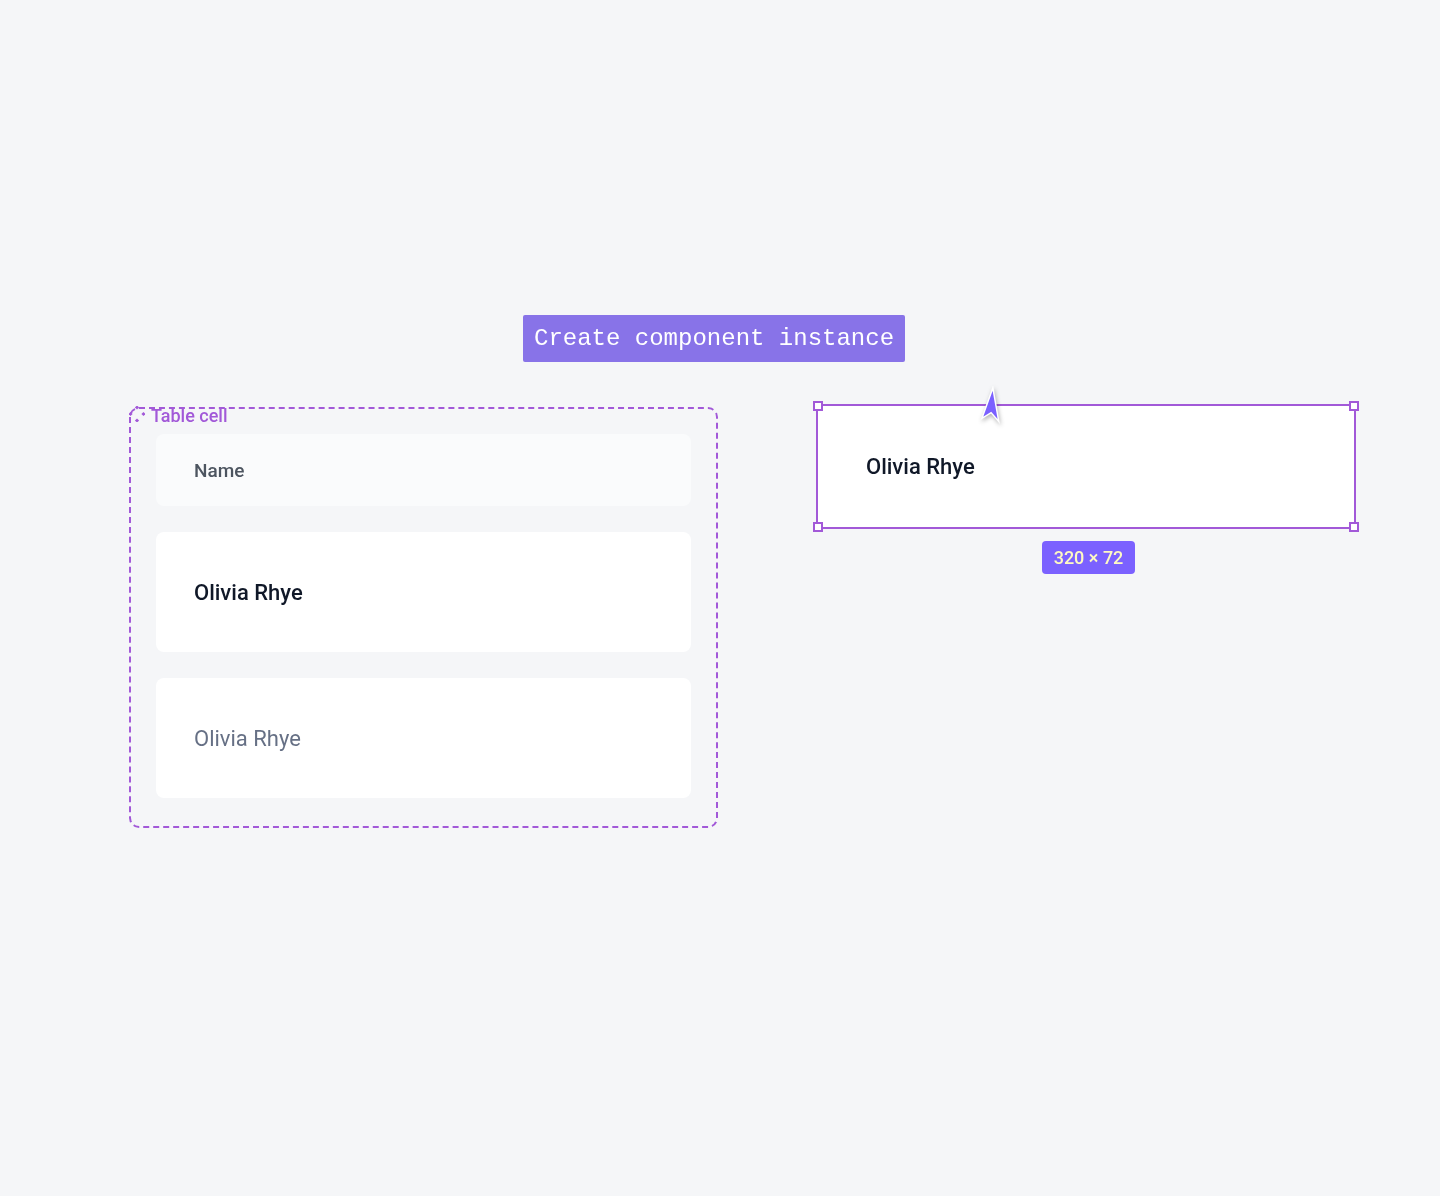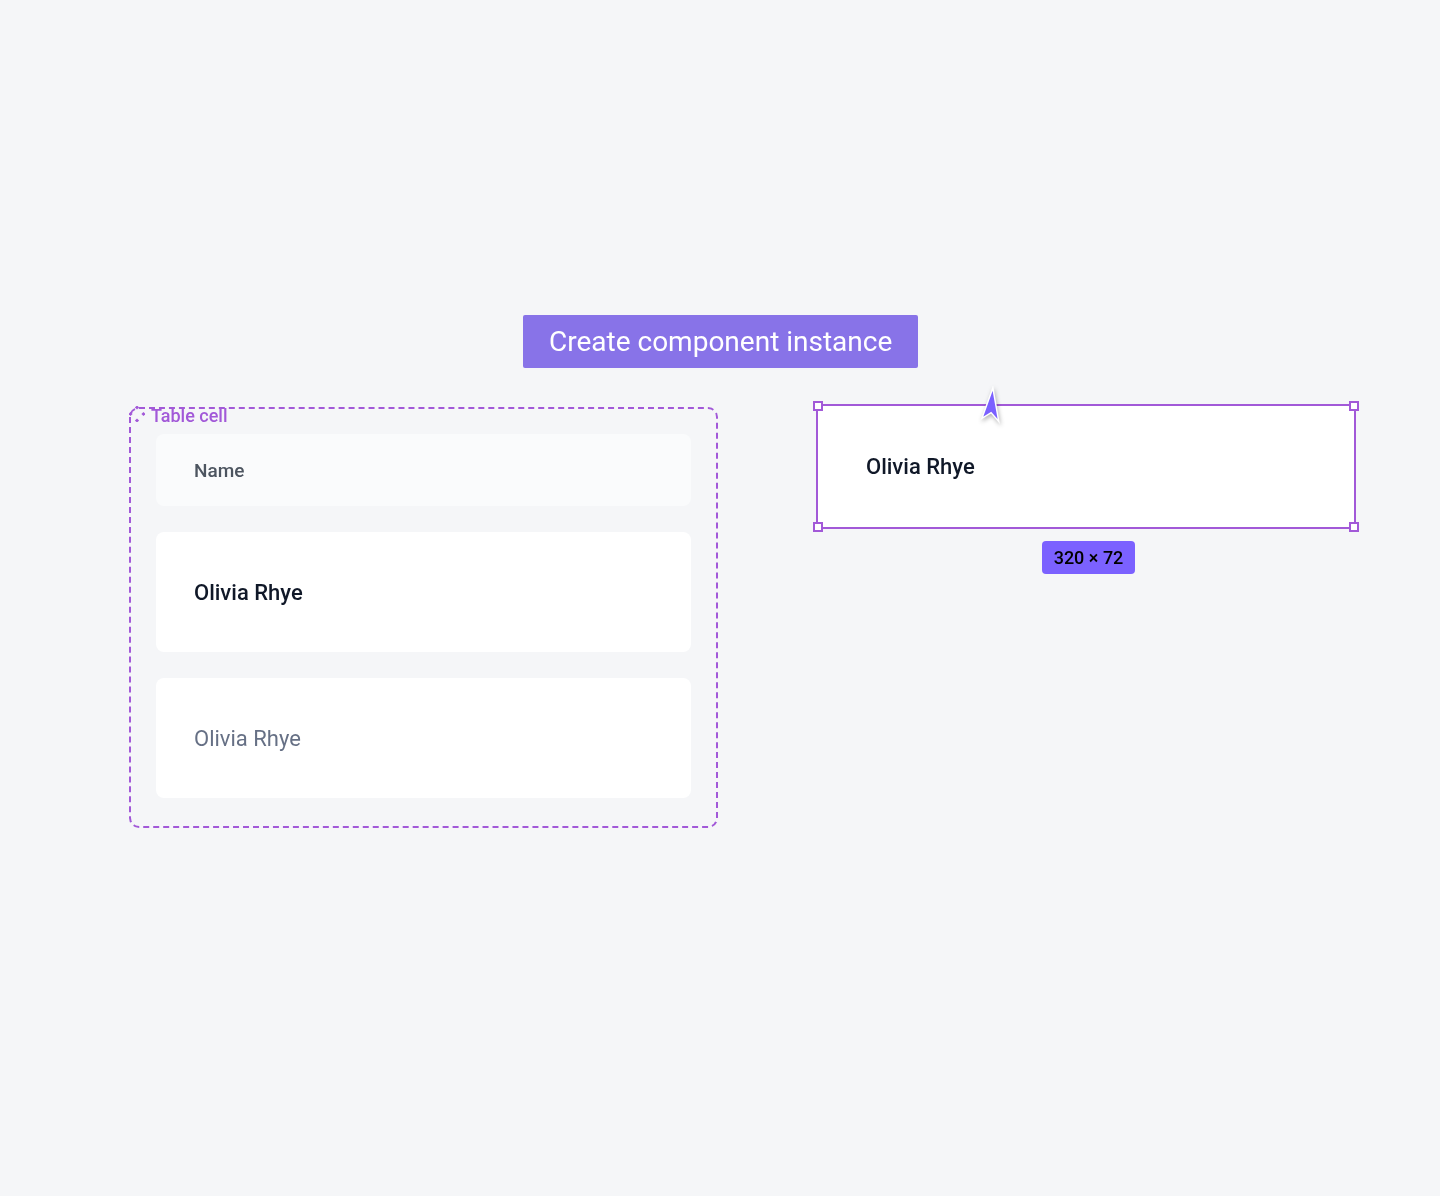--- a/index.html
+++ b/index.html
@@ -11,23 +11,24 @@
   position: relative;
   overflow: hidden;
 }
 
 .tooltip {
   position: absolute;
   left: 523px;
   top: 315px;
   background: #8873E8;
   color: #FFFFFF;
-  font-size: 28px;
-  padding: 10px 26px;
+  font-size: 24px;
+  padding: 10px 11px;
   border-radius: 2px;
+  font-family: Liberation Mono, monospace;
 }
 
 .component-label {
   position: absolute;
   left: 129px;
   top: 405px;
   display: flex;
   align-items: center;
   gap: 6px;
   color: #A259D8;
@@ -113,21 +114,21 @@
   border: 2px solid #A259D8;
 }
 .handle.tl { left: -5px; top: -5px; }
 .handle.tr { right: -5px; top: -5px; }
 .handle.bl { left: -5px; bottom: -5px; }
 .handle.br { right: -5px; bottom: -5px; }
 
 .size-badge {
   margin: 12px auto 0;
   background: #7B61FF;
-  color: #000000;
+  color: #fef9c3;
   font-size: 18px;
   font-weight: 500;
   padding: 6px 12px;
   border-radius: 4px;
   text-align: center;
   width: fit-content;
 }
 
 .cursor {
   position: absolute;

